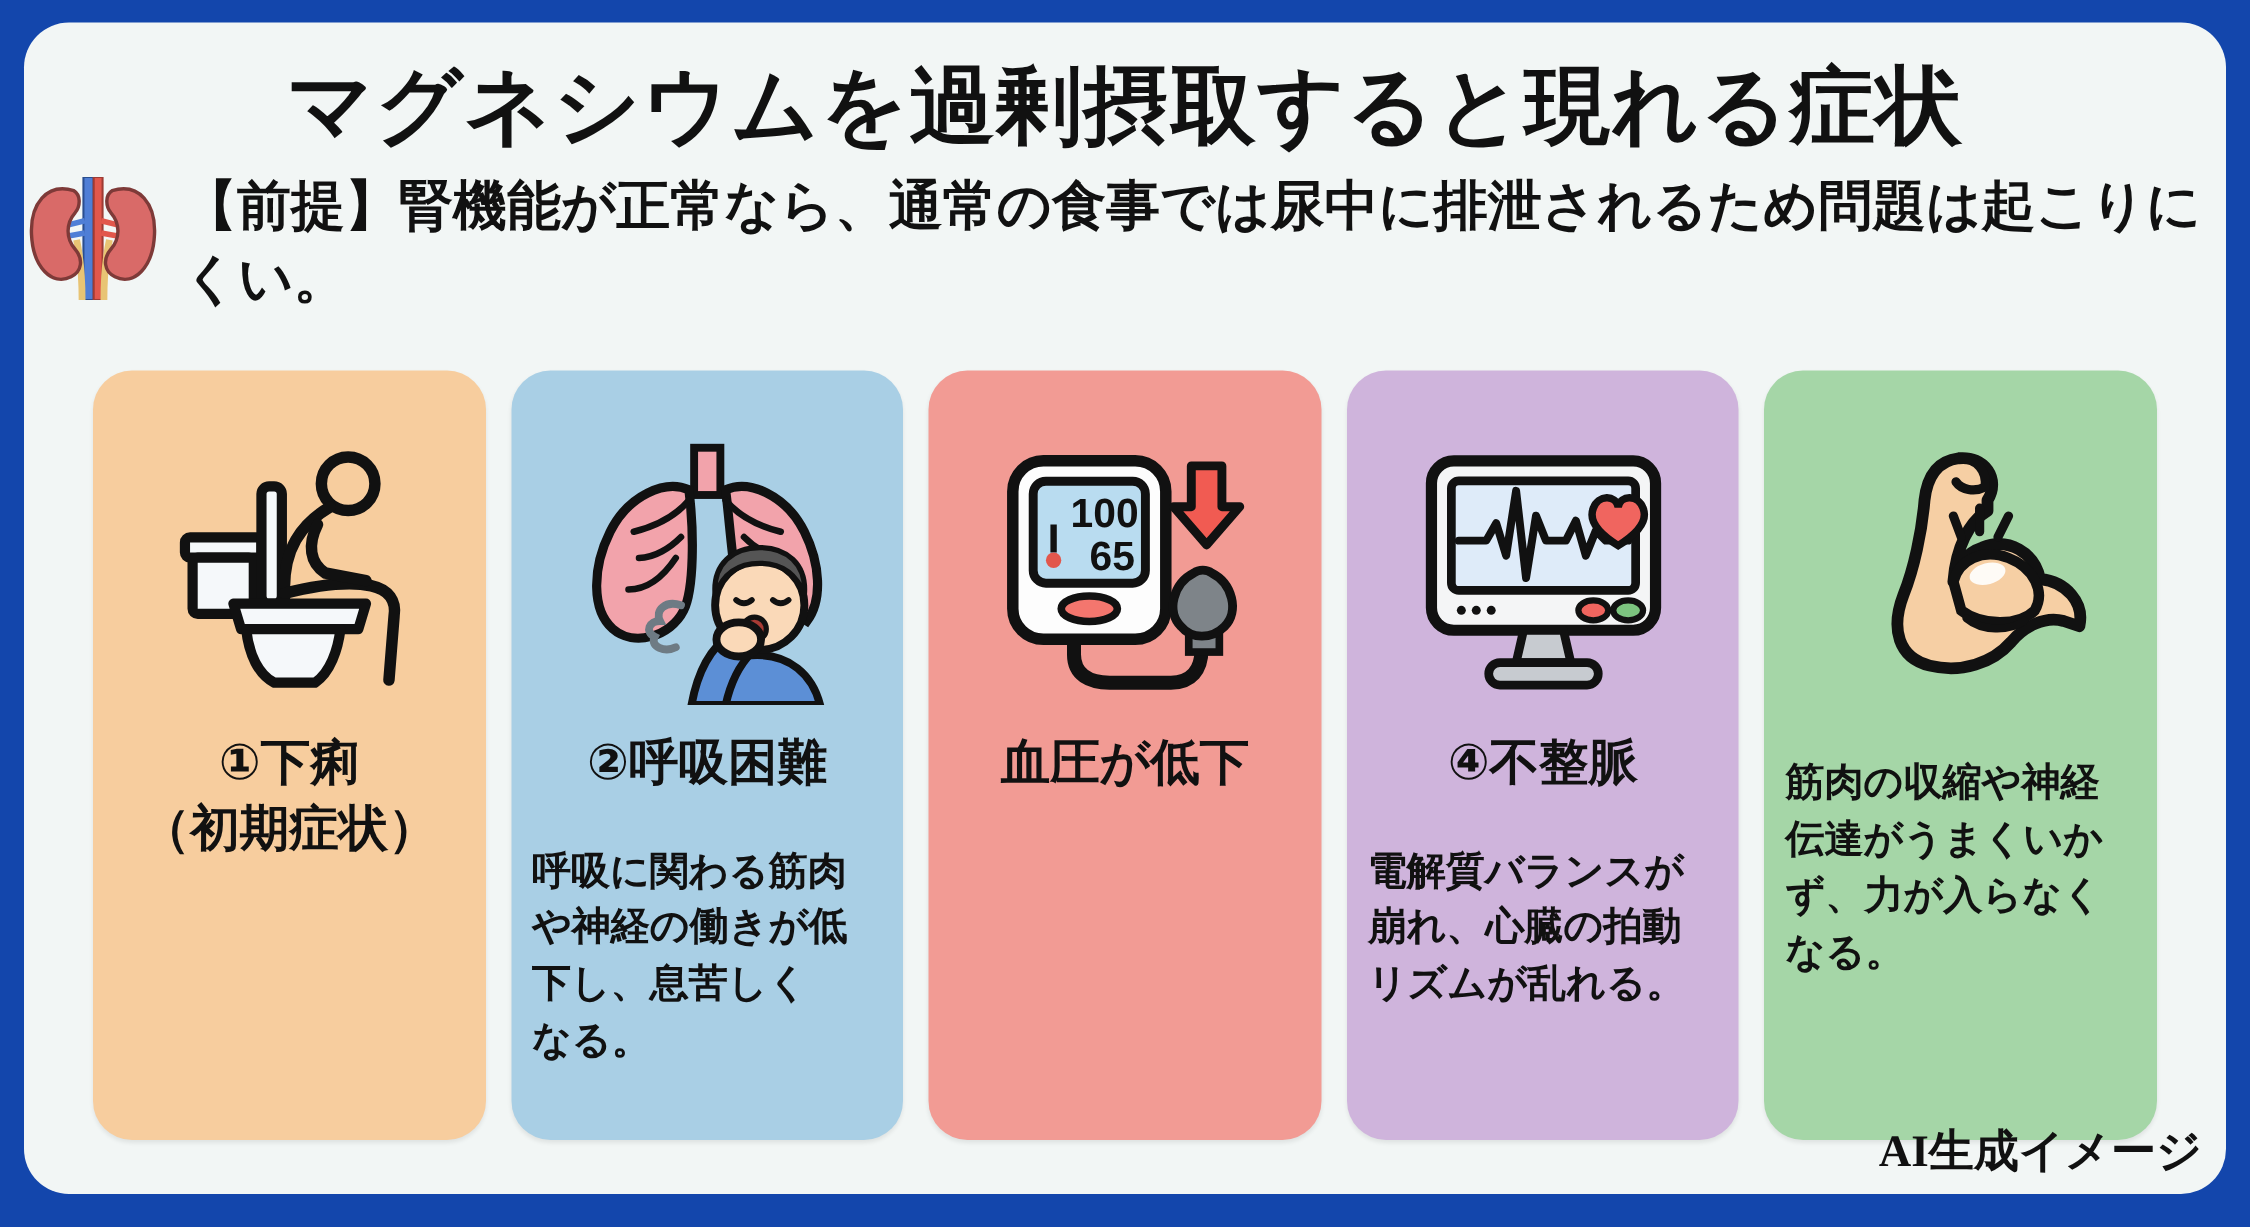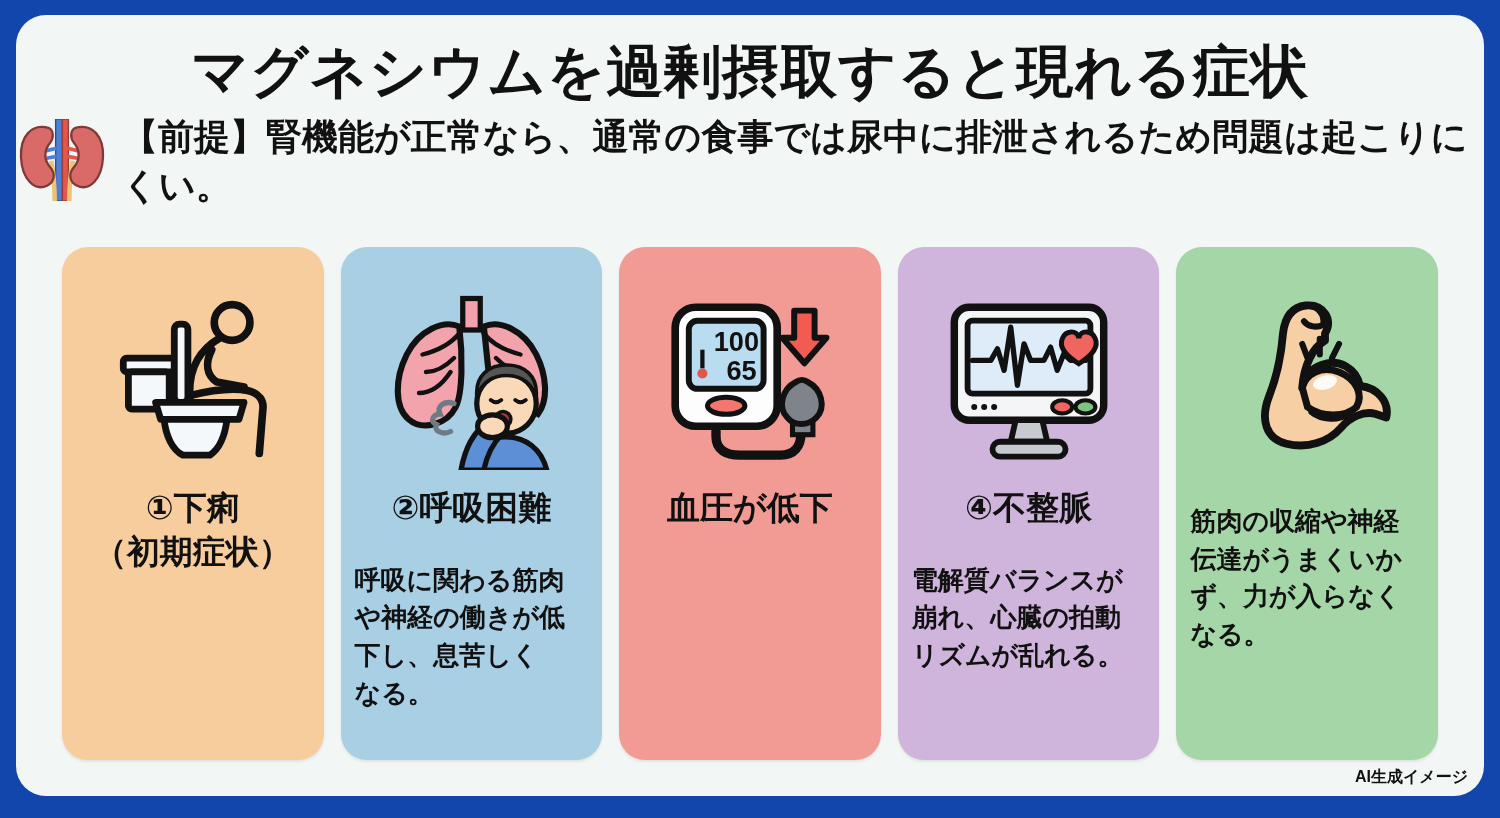--- a/index.html
+++ b/index.html
@@ -72,22 +72,23 @@
   .card-body {
     margin-top:32px;
     font-size:26px;
     font-weight:800;
     line-height:1.45;
     white-space:pre-line;
   }
   .footer-note {
     position:absolute;
     right:16px; bottom:8px;
-    font-size:16px;
+    font-size:30px;
     font-weight:800;
+    font-family:Liberation Serif, serif;
   }
   svg text { font-family:"Liberation Sans","DejaVu Sans",sans-serif; }
 </style>
 </head>
 <body>
 
 <div class="frame">
   <div class="inner">
 
     <h1 class="title">マグネシウムを過剰摂取すると現れる症状</h1>

